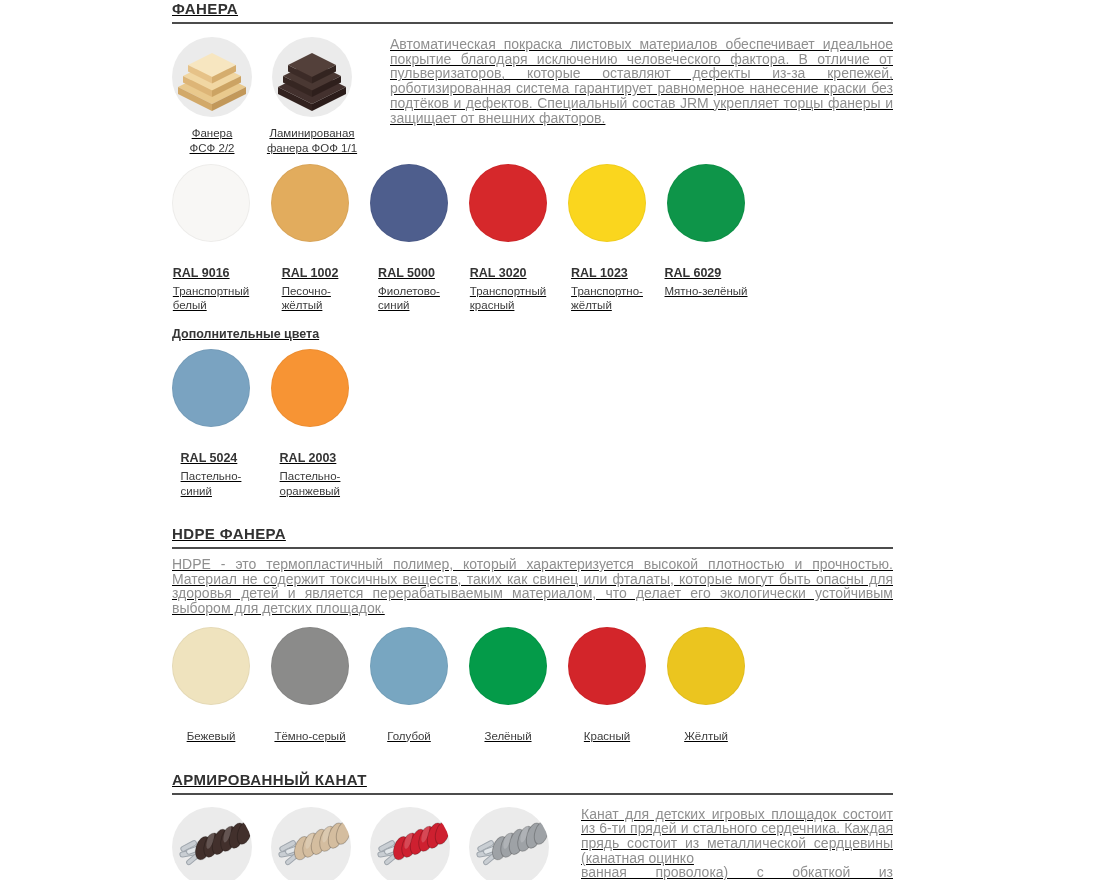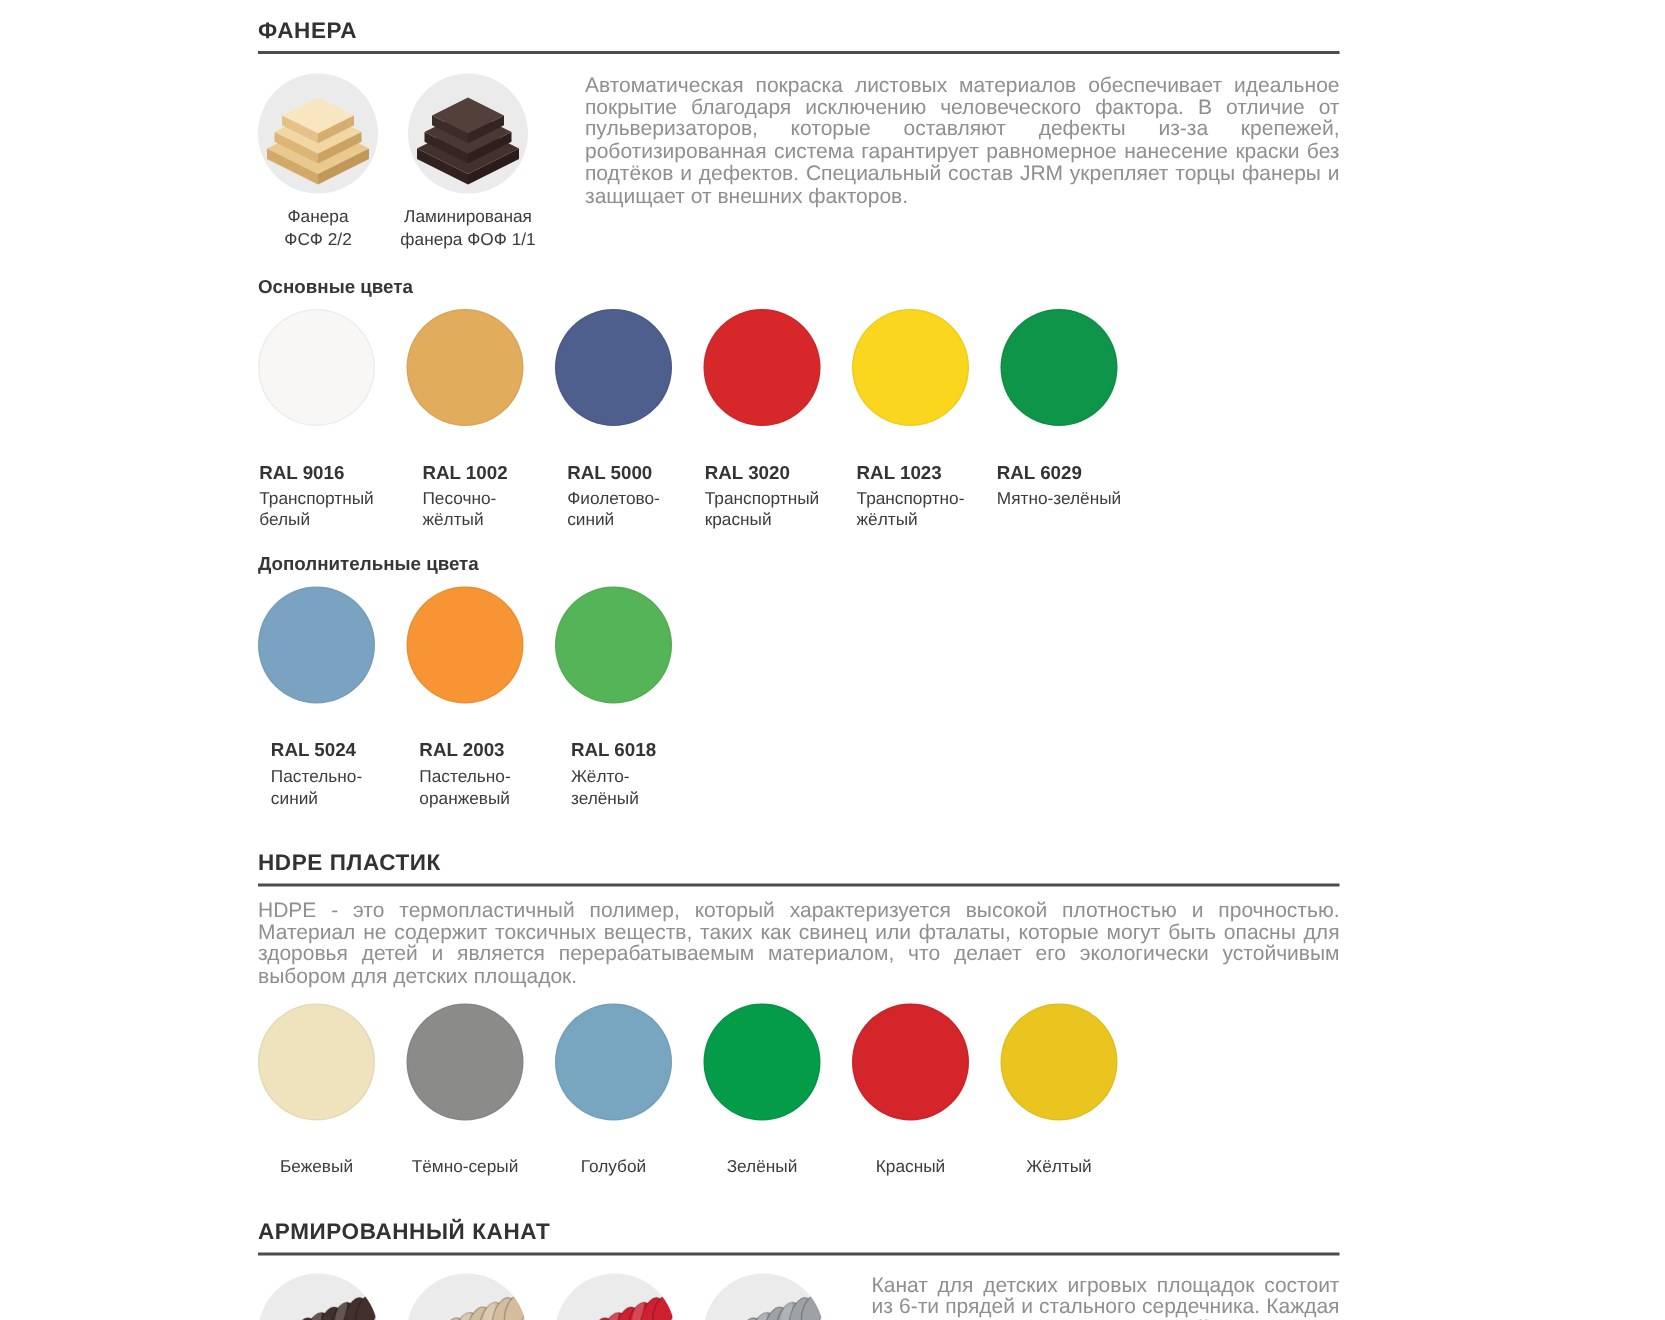--- a/index.html
+++ b/index.html
@@ -1,18 +1,18 @@
 <!DOCTYPE html>
 <html><head>
 <meta charset="utf-8">
 <style>
   html,body{margin:0;padding:0;background:#ffffff;}
   body{font-family:"Liberation Sans",sans-serif;-webkit-font-smoothing:antialiased;}
   .page{position:relative;width:1110px;height:880px;background:#fff;box-sizing:border-box;
-        padding:12px 217px 0 172px;overflow:hidden;}
+        padding:0 217px 0 172px;overflow:hidden;text-decoration:underline;}
   .section-title{font-size:15px;font-weight:bold;color:#323232;letter-spacing:.4px;margin:0;}
   .rule{border:none;border-top:2px solid #4c4c4c;margin:5px 0 0 0;height:0;}
   .para{font-size:14px;line-height:14.7px;color:#8f8f8f;text-align:justify;margin:0;}
   .pre{white-space:pre-line;}
 
   
   .intro-row{display:flex;margin-top:13px;}
   .thumb-col{width:100px;flex:0 0 100px;}
   .thumb-circle{width:80px;height:80px;border-radius:50%;background:#ebebeb;overflow:hidden;position:relative;}
   .thumb-label{position:relative;left:40px;transform:translateX(-50%);width:max-content;max-width:118px;
@@ -80,21 +80,20 @@
             <polygon points="16,28 40,40 40,46.5 16,34.5" fill="#3C2B27"></polygon>
             <polygon points="64,28 40,40 40,46.5 64,34.5" fill="#332420"></polygon>
           </svg>
         </div>
         <div class="thumb-label pre">Ламинированая
 фанера ФОФ 1/1</div>
       </div>
       <p class="para intro-text">Автоматическая покраска листовых материалов обеспечивает идеальное покрытие благодаря исключению человеческого фактора. В отличие от пульверизаторов, которые оставляют дефекты из-за крепежей, роботизированная система гарантирует равномерное нанесение краски без подтёков и дефектов. Специальный состав JRM укрепляет торцы фанеры и защищает от внешних факторов.</p>
     </div>
 
-    <p class="mini-title mt-primary">Основные цвета</p>
     <div class="swatch-grid">
       <div class="sw">
         <div class="sw-circle" style="background-color: rgb(248, 247, 245);"></div>
         <div class="sw-labels">
             <div class="sw-code">RAL 9016</div>
             <div class="sw-name">Транспортный
 белый</div>
           </div>
       </div>
       <div class="sw">
@@ -149,33 +148,25 @@
           </div>
       </div>
       <div class="sw">
         <div class="sw-circle" style="background-color: rgb(247, 148, 52);"></div>
         <div class="sw-labels">
             <div class="sw-code">RAL 2003</div>
             <div class="sw-name">Пастельно-
 оранжевый</div>
           </div>
       </div>
-      <div class="sw">
-        <div class="sw-circle" style="background-color: rgb(85, 180, 87);"></div>
-        <div class="sw-labels">
-            <div class="sw-code">RAL 6018</div>
-            <div class="sw-name">Жёлто-
-зелёный</div>
-          </div>
-      </div>
     </div>
   </div>
 
   <div class="gap-hdpe">
-    <h2 class="section-title">HDPE ПЛАСТИК</h2>
+    <h2 class="section-title">HDPE ФАНЕРА</h2>
     <hr class="rule">
     <p class="para hdpe-para">HDPE - это термопластичный полимер, который характеризуется высокой плотностью и прочностью. Материал не содержит токсичных веществ, таких как свинец или фталаты, которые могут быть опасны для здоровья детей и является перерабатываемым материалом, что делает его экологически устойчивым выбором для детских площадок.</p>
 
     <div class="swatch-grid" style="margin-top:11px;">
       <div class="sw">
         <div class="sw-circle" style="background-color: rgb(239, 227, 190);"></div>
         <div class="sw-labels">
             <div class="sw-name">Бежевый</div>
           </div>
       </div>

